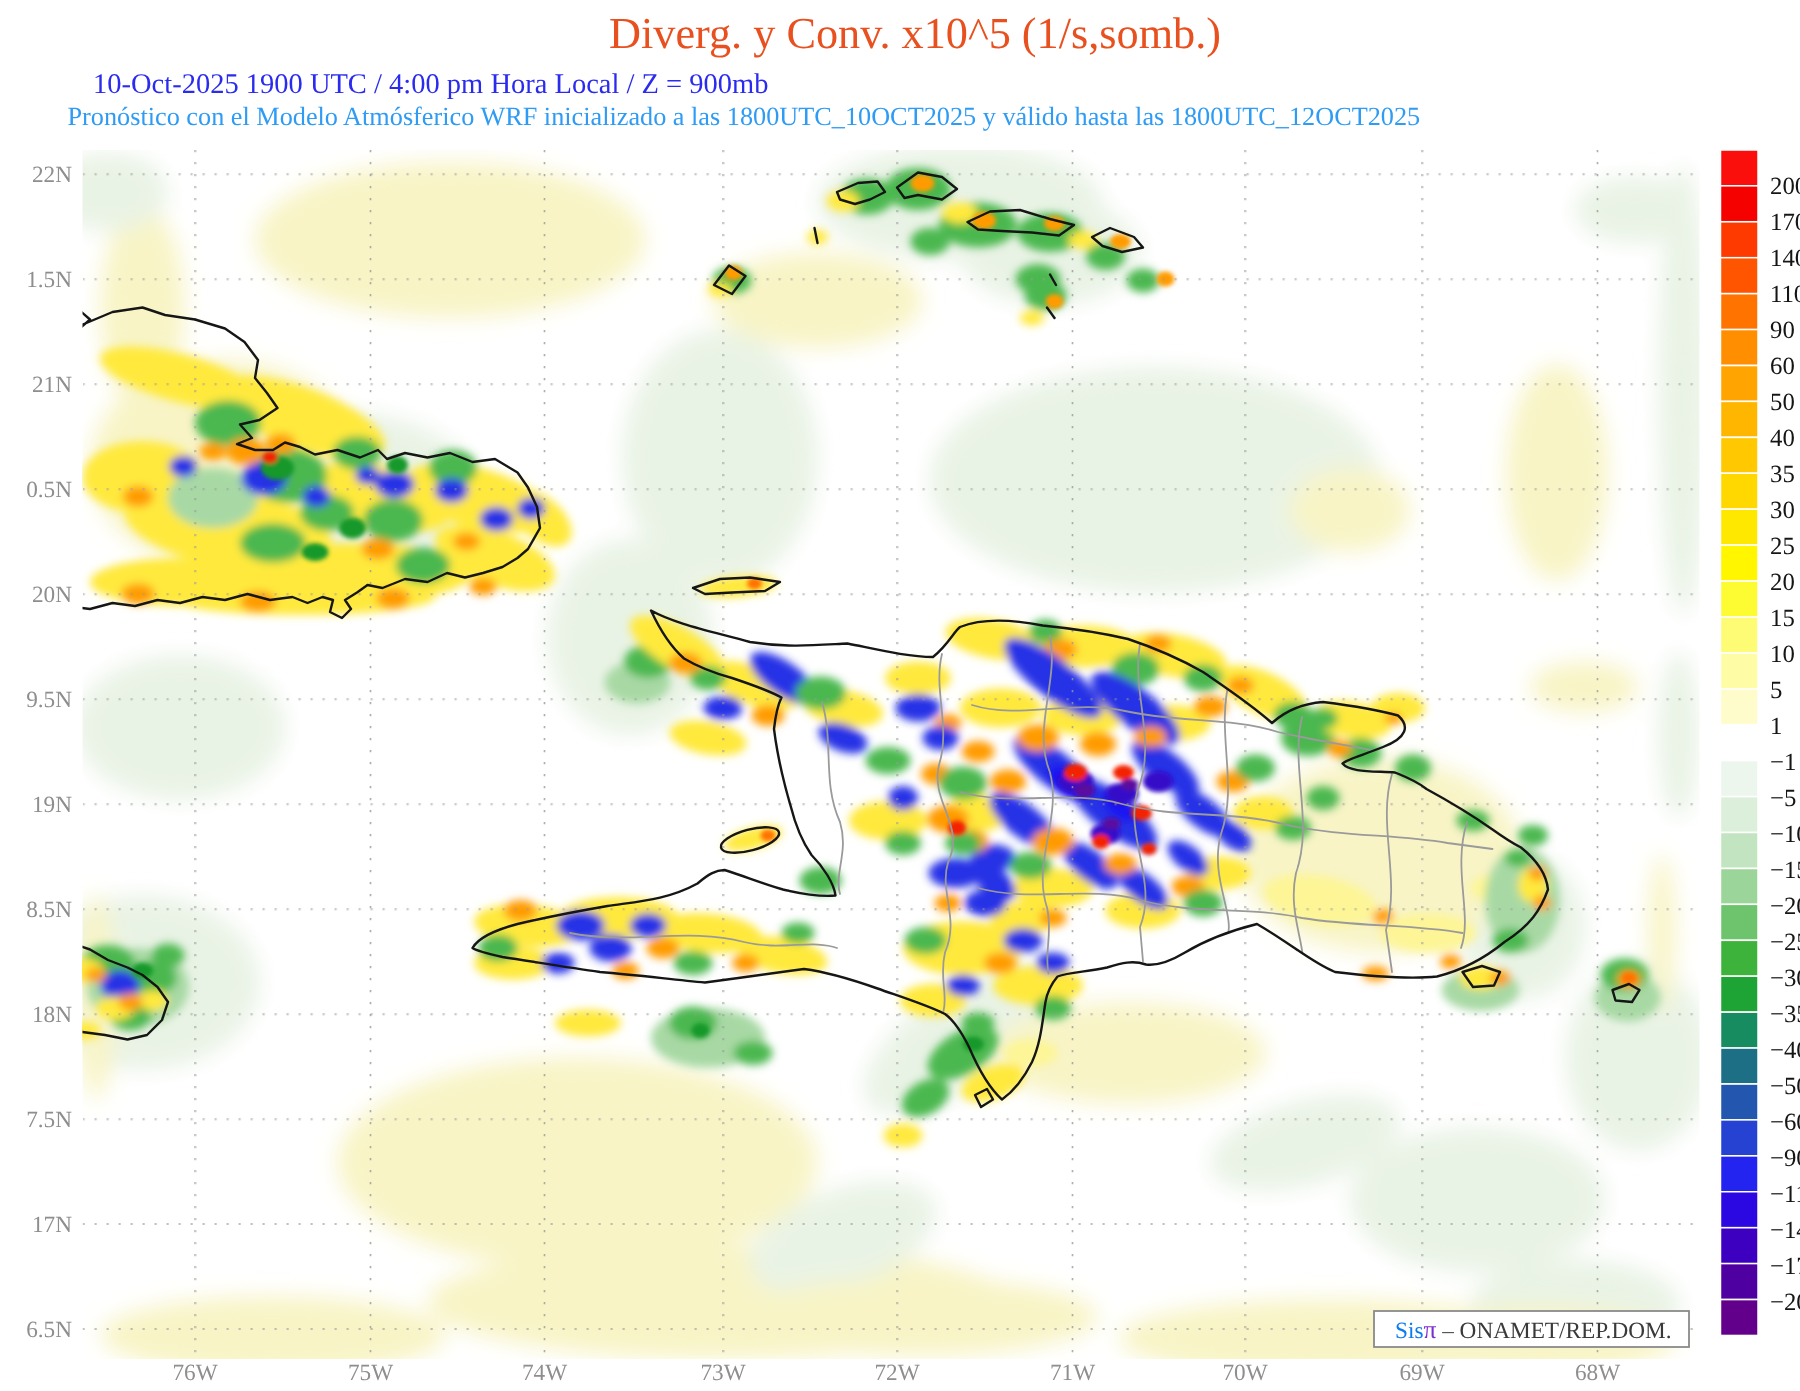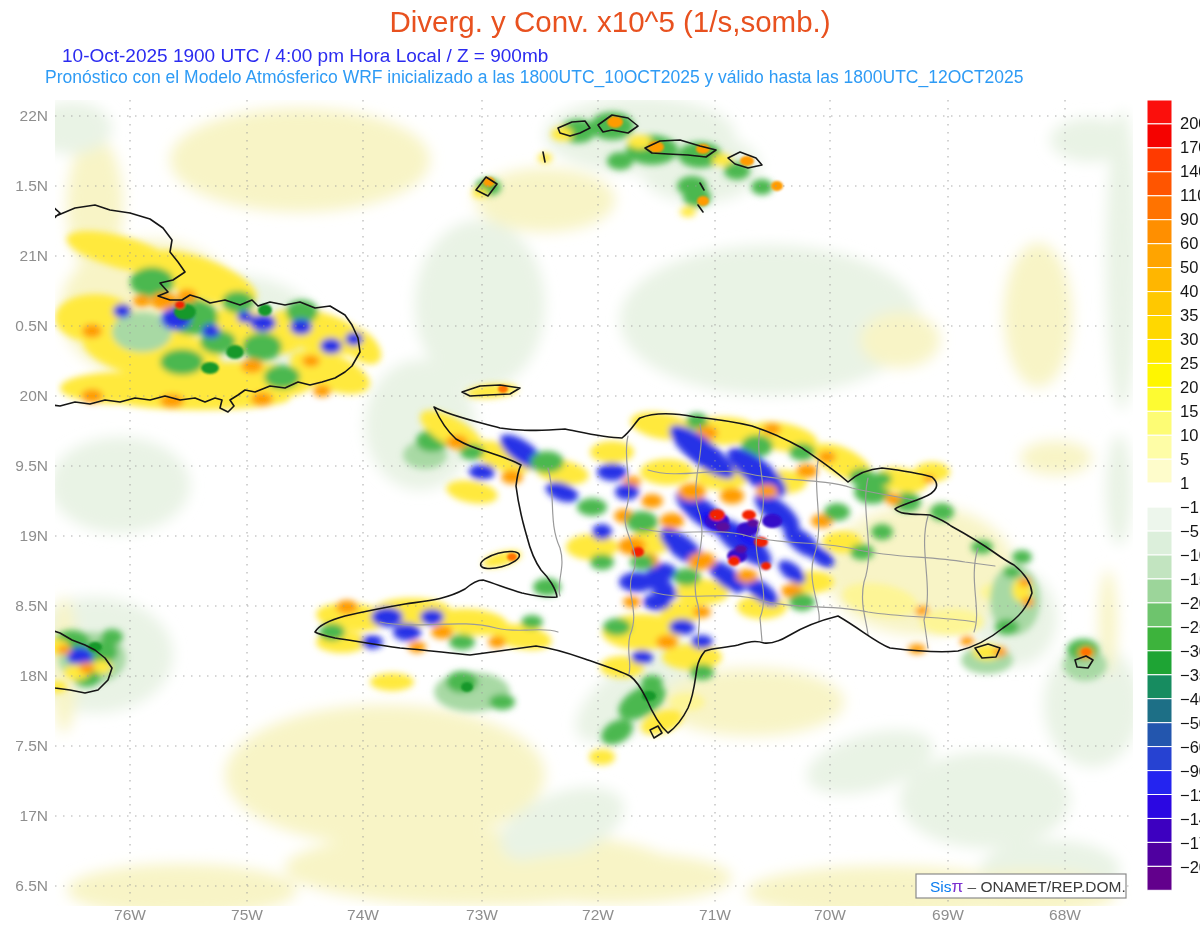--- a/index.html
+++ b/index.html
@@ -1,17 +1,17 @@
 <!DOCTYPE html>
 <html><head>
 <meta charset="utf-8">
 <style>
   html,body{margin:0;padding:0;background:#ffffff;}
   .stage{position:relative;width:1200px;height:927px;background:#ffffff;overflow:hidden;
-         font-family:Liberation Sans, sans-serif;}
+         font-family:Liberation Serif, serif;}
   svg{display:block}
   
   .pg{fill:#e9f3e5}.py{fill:#f8f4c6}
   .y1{fill:#fdf596}.y2{fill:#ffe93e}
   .o1{fill:#ff9b00}.o2{fill:#ff7200}.r1{fill:#f32306}
   .g1{fill:#a8d9a4}.g2{fill:#4cb84f}.g3{fill:#18982c}
   .b1{fill:#2531e6}.b2{fill:#1b15f2}.n1{fill:#3607c9}.v1{fill:#5a0a9e}
   .coast{fill:none;stroke:#161616;stroke-width:1.6;stroke-linejoin:round;stroke-linecap:round}
   .prov{fill:none;stroke:#9a9a9a;stroke-width:1.2;stroke-linejoin:round;stroke-linecap:round}
   .grid{stroke:#9a9a9a;stroke-width:1.1;stroke-dasharray:1.5 6.5;opacity:.8}

